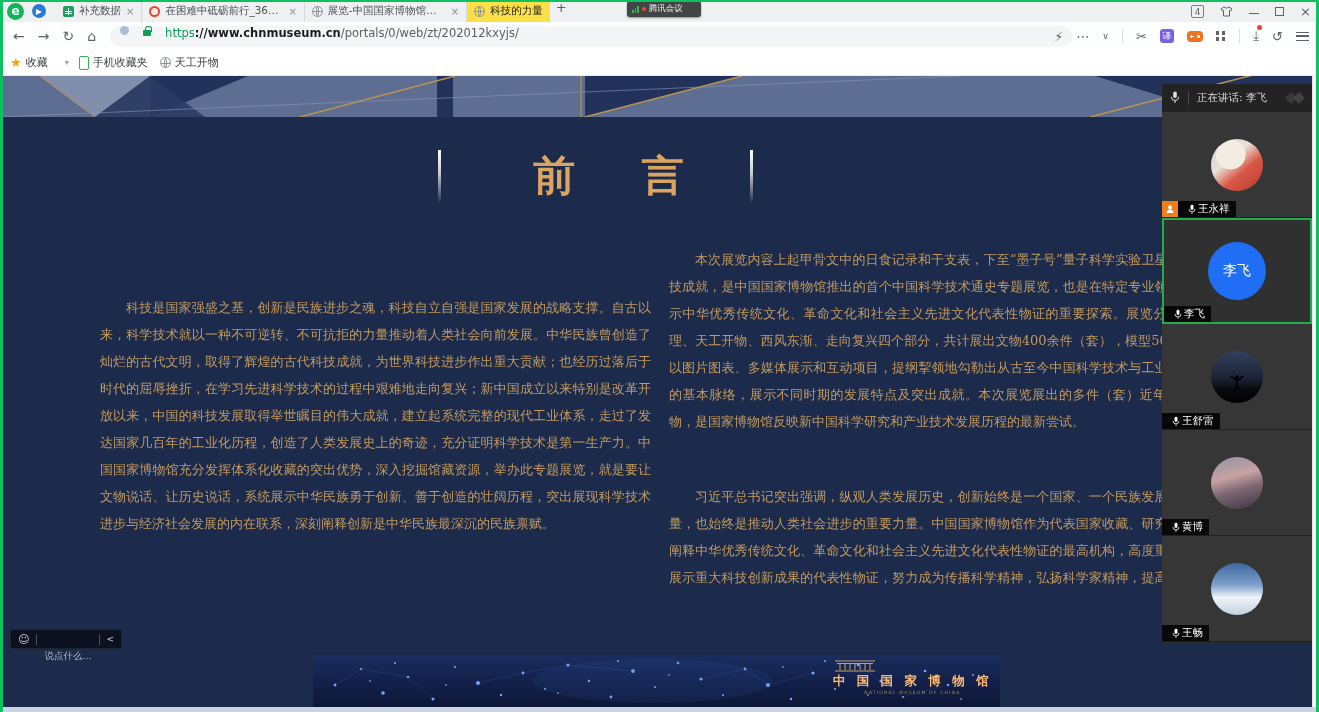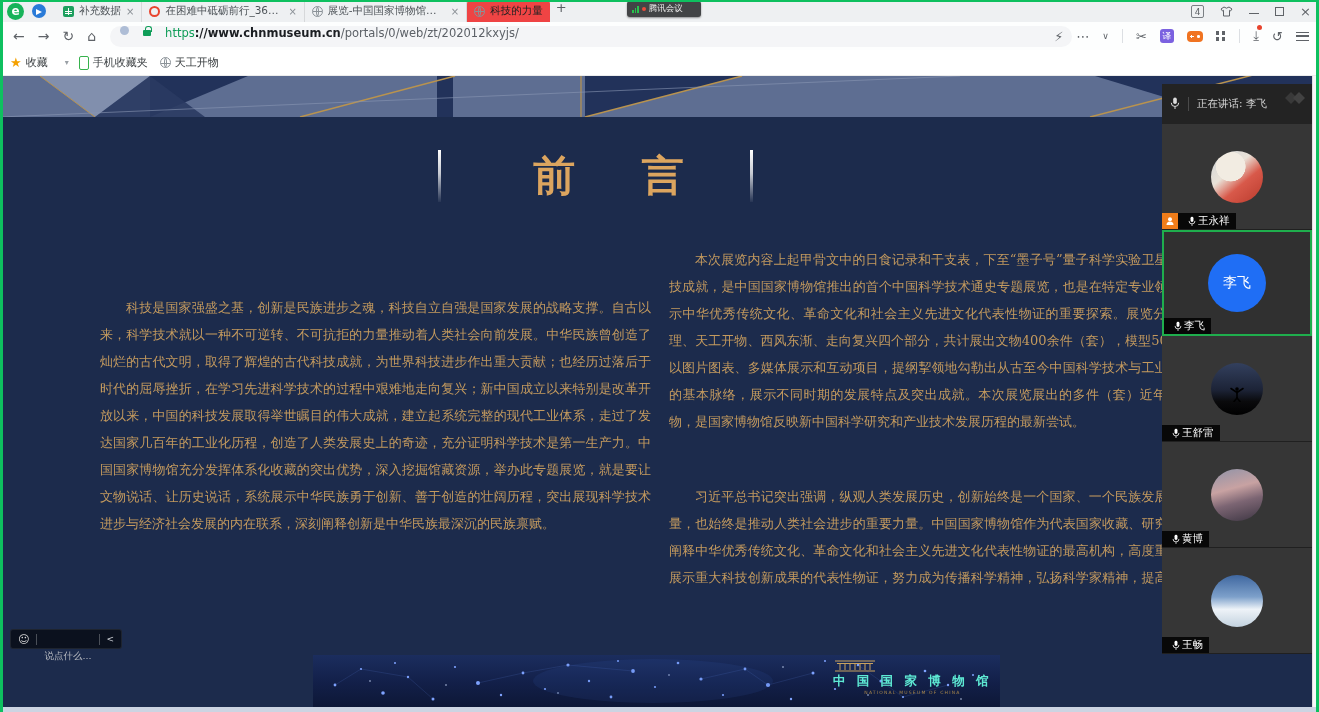--- a/index.html
+++ b/index.html
@@ -7,21 +7,21 @@
   body { font-family:"DejaVu Sans", sans-serif; position:relative; background:#1c2b4c; }
   #screen { position:absolute; inset:0; }
 
   
   .tabbar { position:absolute; top:0; left:0; right:0; height:22px; background:#eef0f2; display:flex; align-items:center; z-index:30; }
   .logo-360 { width:17px; height:17px; border-radius:50%; background:#17b35a; color:#fff; font-weight:bold; font-size:12px; line-height:17px; text-align:center; margin-left:7px; }
   .ext-blue { width:14px; height:14px; border-radius:50%; background:#2a7bd8; margin-left:8px; position:relative; }
   .ext-blue::after { content:""; position:absolute; left:4px; top:4.5px; border-left:6px solid #fff; border-top:3px solid transparent; border-bottom:3px solid transparent; }
   .tabs { display:flex; height:22px; margin-left:10px; align-items:stretch; }
   .tab { display:flex; align-items:center; gap:5px; padding:0 7px; font-size:10.5px; color:#4c5257; border-right:1px solid #d6d8da; background:#eef0f2; max-width:170px; }
-  .tab.active { background:#ef4444; color:#222; border-top-left-radius:4px; border-top-right-radius:4px; border-right:none; }
+  .tab.active { background:#fde047; color:#222; border-top-left-radius:4px; border-top-right-radius:4px; border-right:none; }
   .tab .t-title { white-space:nowrap; overflow:hidden; text-overflow:ellipsis; max-width:118px; }
   .tab .t-close { color:#8a9096; font-size:10px; }
   .ic-sheet { width:11px; height:11px; background:#1d9f5f; border-radius:2px; position:relative; flex:none; }
   .ic-sheet::after { content:""; position:absolute; inset:2px; background:
      linear-gradient(#fff,#fff) 0 3px/7px 1px no-repeat,
      linear-gradient(#fff,#fff) 0 5.5px/7px 1px no-repeat,
      linear-gradient(#fff,#fff) 2.5px 0/1px 7px no-repeat; }
   .ic-360o { width:11px; height:11px; border-radius:50%; border:2.5px solid #e8442e; flex:none; }
   .globe { width:11px; height:11px; border-radius:50%; border:1px solid #8b9298; position:relative; flex:none; }
   .globe::before { content:""; position:absolute; left:0; right:0; top:4.5px; height:1px; background:#8b9298; }
@@ -85,27 +85,27 @@
   .article p { text-indent:2em; margin-bottom:9px;margin-top:48px; }
   .chatpill { position:absolute; left:10px; top:553px; height:20px; background:rgba(9,14,24,.88); border:1px solid rgba(255,255,255,.08); border-radius:3px; display:flex; align-items:center; padding:0 7px; gap:7px; z-index:15; }
   .chatpill .face { color:#d8d8d8; font-size:11px; }
   .chatpill .cdiv { width:1px; height:11px; background:#4a4f58; }
   .chatpill .ph { color:#b9bcc2; font-size:9.5px;margin-top:34px; }
   .chatpill .col { color:#cfd2d8; font-size:9px; }
 
   .foot { position:absolute; left:313px; top:579px; width:687px; height:52px; overflow:hidden; }
   .foot svg { display:block; }
   .foot .brand { position:absolute; right:8px; top:4px; text-align:center; }
-  .brand .cn { font-family:"DejaVu Serif", serif; color:#5eead4; font-size:12.5px; font-weight:bold; letter-spacing:3.5px; margin-top:1px; white-space:nowrap; }
+  .brand .cn { font-family:"DejaVu Serif", serif; color:#fdba74; font-size:12.5px; font-weight:bold; letter-spacing:3.5px; margin-top:1px; white-space:nowrap; }
   .brand .en { color:#a8874b; font-size:4.5px; letter-spacing:1.2px; white-space:nowrap; }
   .bottomstrip { position:absolute; left:0; bottom:0; width:1319px; height:5px; background:#ccd4e2; z-index:55; }
 
   
   .panel { position:absolute; left:1162px; top:84px; width:150px; height:559px; background:#2a2a2a; z-index:20; }
-  .phead { height:40px; background:#232323; display:flex; align-items:center; position:relative; }
+  .phead { height:28px; background:#232323; display:flex; align-items:center; position:relative; }
   .phead .mic { margin-left:8px; }
   .phead .pdiv { width:1px; height:14px; background:#4a4a4a; margin:0 8px; }
   .phead .ptxt { color:#d8d8d8; font-size:10.5px; white-space:nowrap; }
   .tx-logo { position:absolute; right:3px; top:6px; opacity:.85; }
   .tile { position:relative; height:106px; background:#363636; border-bottom:1px solid #202020; display:flex; align-items:center; justify-content:center; }
   .tile.active { border:2px solid #1fae4d; background:#303030; }
   .av { width:52px; height:52px; border-radius:50%; }
   .av0 { background:radial-gradient(circle at 38% 30%, #f2ece2 0 30%, rgba(0,0,0,0) 31%), linear-gradient(140deg,#cdd2d6 0%,#e9e2d8 38%,#d8594a 62%,#b93a2c 100%); }
   .av1 { background:#1f6ef5; display:flex; align-items:center; justify-content:center; color:#fff; font-size:14px; width:58px; height:58px; }
   .av2 { background:linear-gradient(165deg,#8f93a8 0%,#c8a2a2 38%,#7c6573 62%,#3c3542 100%); }

